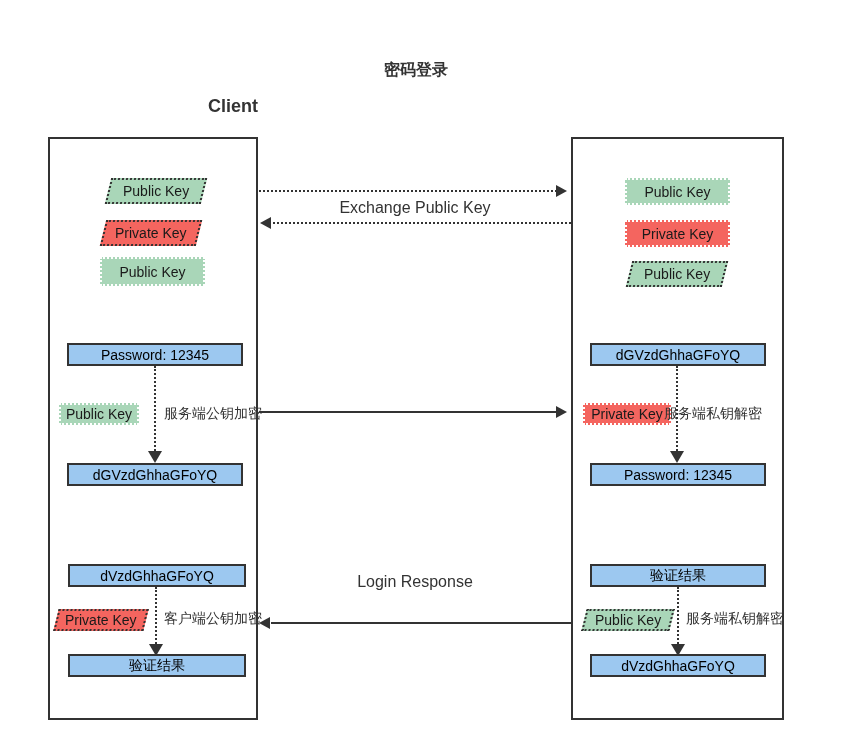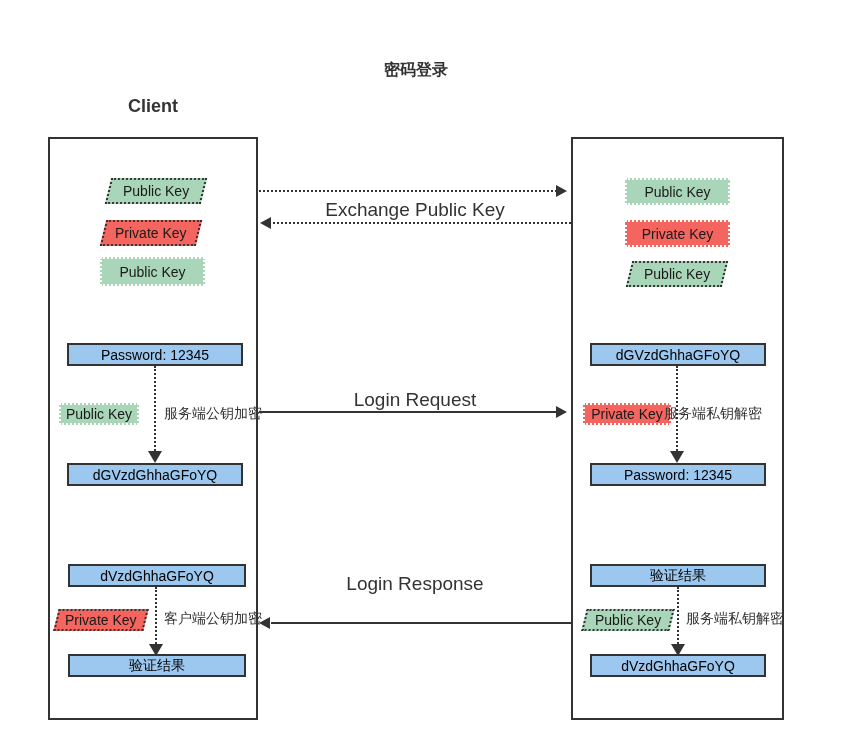--- a/index.html
+++ b/index.html
@@ -24,31 +24,31 @@
   
   .h-line{position:absolute;height:0;border-top:2px solid var(--line);}
   .h-line.dotted{border-top-style:dotted;}
   .v-line{position:absolute;width:0;border-left:2px dotted var(--line);}
   .head-right{position:absolute;width:0;height:0;border-top:6px solid transparent;
               border-bottom:6px solid transparent;border-left:11px solid var(--line);}
   .head-left{position:absolute;width:0;height:0;border-top:6px solid transparent;
              border-bottom:6px solid transparent;border-right:11px solid var(--line);}
   .head-down{position:absolute;width:0;height:0;border-left:7px solid transparent;
              border-right:7px solid transparent;border-top:12px solid var(--line);}
-  .msg-label{position:absolute;text-align:center;font-size:19px;color:#333;white-space:nowrap;}
+  .msg-label{position:absolute;text-align:center;font-size:16px;color:#333;white-space:nowrap;}
   .note{position:absolute;font-size:14px;color:#333;white-space:nowrap;}
 </style>
 </head>
 <body>
 
 <div id="stage">
 
   <div class="title" style="left:0;width:832px;top:60px;">密码登录</div>
 
-  <div class="lane-header" style="left:48px;width:210px;top:96px;">Client</div>
+  <div class="lane-header" style="left:48px;width:210px;top:96px;text-align:right;">Client</div>
 
   <div class="lane" style="left:48px;top:137px;width:206px;height:579px;"></div>
   <div class="lane" style="left:571px;top:137px;width:209px;height:579px;"></div>
 
   <div class="key skew green" style="left:108px;top:178px;width:96px;height:26px;">
     <span>Public Key</span>
   </div>
   <div class="key skew red" style="left:103px;top:220px;width:96px;height:26px;">
     <span>Private Key</span>
   </div>
@@ -74,21 +74,20 @@
 
   <div class="bluebox" style="left:67px;top:343px;width:176px;height:23px;">Password: 12345</div>
   <div class="v-line" style="left:154px;top:366px;height:85px;"></div>
   <div class="head-down" style="left:148px;top:451px;"></div>
   <div class="key rect green" style="left:59px;top:403px;width:80px;height:22px;">
     <span>Public Key</span>
   </div>
   <div class="note" style="left:164px;top:405px;">服务端公钥加密</div>
   <div class="bluebox" style="left:67px;top:463px;width:176px;height:23px;">dGVzdGhhaGFoYQ</div>
 
-  <div class="msg-label" style="left:300px;width:230px;top:389px;">Login Request</div>
   <div class="h-line" style="left:259px;top:411px;width:298px;"></div>
   <div class="head-right" style="left:556px;top:406px;"></div>
 
   <div class="bluebox" style="left:590px;top:343px;width:176px;height:23px;">dGVzdGhhaGFoYQ</div>
   <div class="v-line" style="left:676px;top:366px;height:85px;"></div>
   <div class="head-down" style="left:670px;top:451px;"></div>
   <div class="key rect red" style="left:583px;top:403px;width:88px;height:22px;">
     <span>Private Key</span>
   </div>
   <div class="note" style="left:664px;top:405px;">服务端私钥解密</div>

